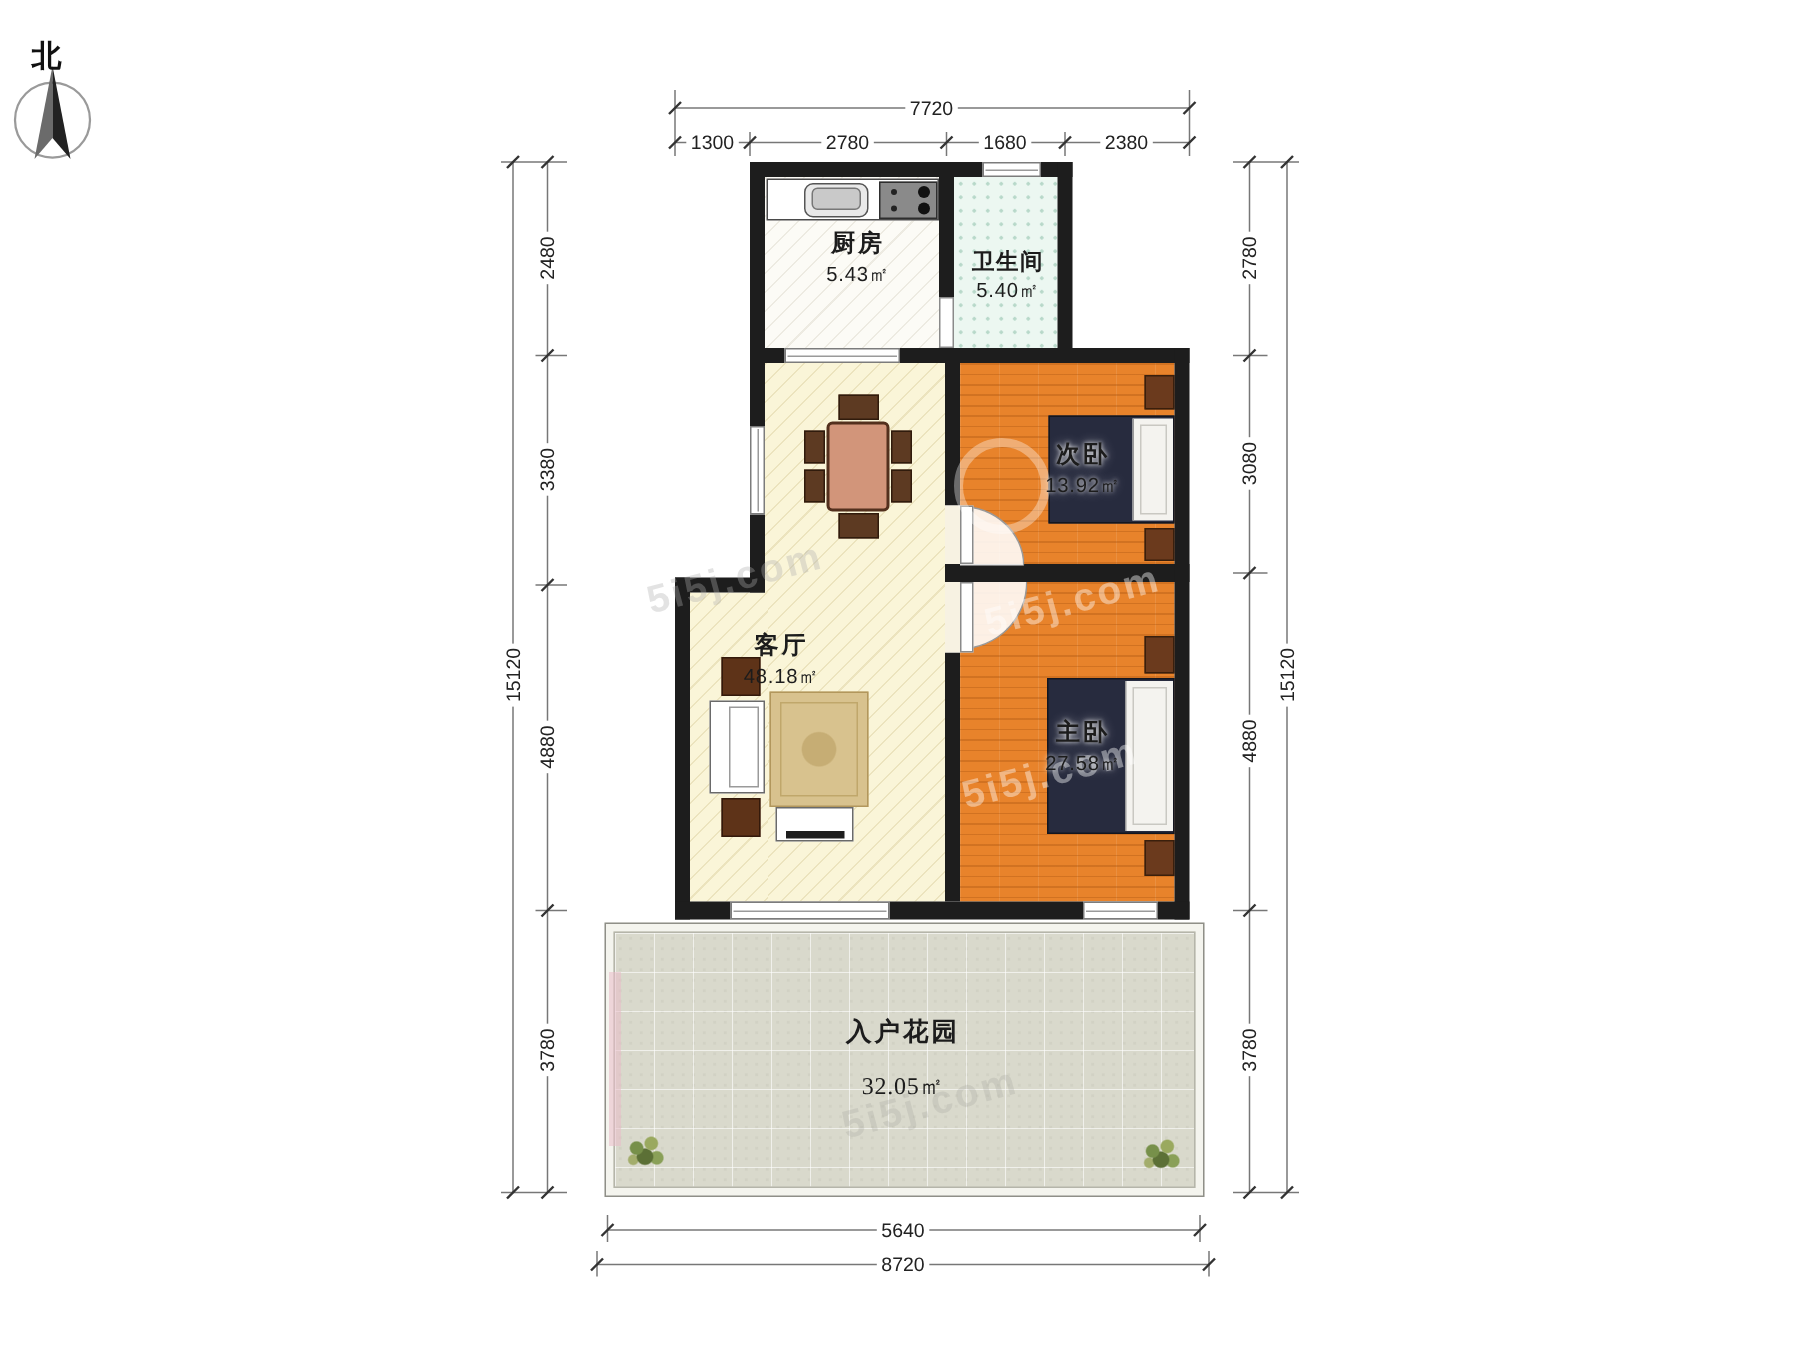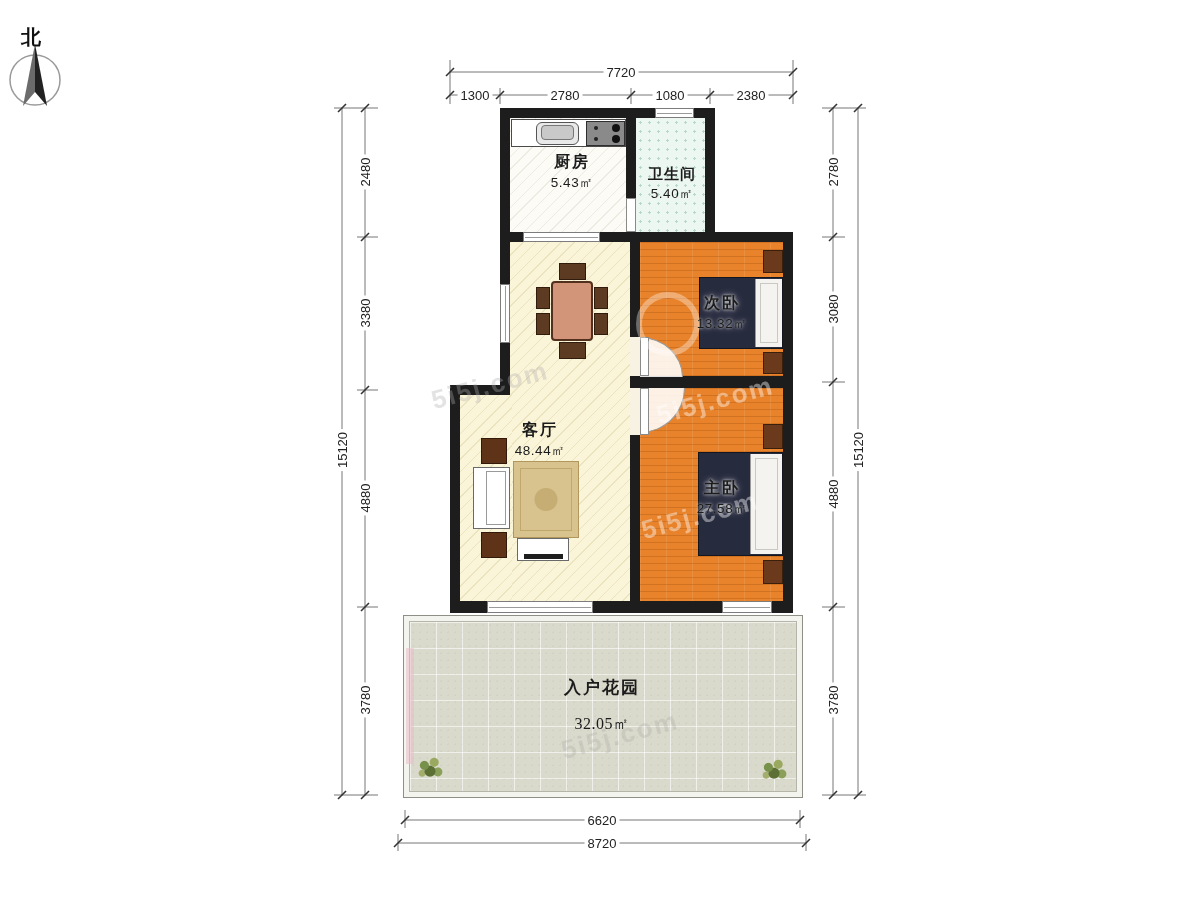--- a/index.html
+++ b/index.html
@@ -154,36 +154,36 @@
       <line x1="401" y1="824" x2="409" y2="816"></line>
         <line x1="796" y1="824" x2="804" y2="816"></line>
       <line x1="394" y1="847" x2="402" y2="839"></line>
         <line x1="802" y1="847" x2="810" y2="839"></line>
     </g>
   </svg>
 
   <div class="dim-label" style="left:621px; top:72px;">7720</div>
   <div class="dim-label" style="left:475px; top:95px;">1300</div>
   <div class="dim-label" style="left:565px; top:95px;">2780</div>
-  <div class="dim-label" style="left:670px; top:95px;">1080</div>
+  <div class="dim-label" style="left:670px; top:95px;">1680</div>
   <div class="dim-label" style="left:751px; top:95px;">2380</div>
 
   <div class="dim-label rot" style="left:342px; top:450px;">15120</div>
   <div class="dim-label rot" style="left:365px; top:172px;">2480</div>
   <div class="dim-label rot" style="left:365px; top:313px;">3380</div>
   <div class="dim-label rot" style="left:365px; top:498px;">4880</div>
   <div class="dim-label rot" style="left:365px; top:700px;">3780</div>
 
   <div class="dim-label rot" style="left:858px; top:450px;">15120</div>
   <div class="dim-label rot" style="left:833px; top:172px;">2780</div>
   <div class="dim-label rot" style="left:833px; top:309px;">3080</div>
   <div class="dim-label rot" style="left:833px; top:494px;">4880</div>
   <div class="dim-label rot" style="left:833px; top:700px;">3780</div>
 
-  <div class="dim-label" style="left:602px; top:820px;">6620</div>
+  <div class="dim-label" style="left:602px; top:820px;">5640</div>
   <div class="dim-label" style="left:602px; top:843px;">8720</div>
 
   <div class="floor floor-garden-outer" style="left:403px; top:615px; width:398px; height:181px;"></div>
   <div class="floor floor-garden" style="left:409px; top:621px; width:386px; height:169px;"></div>
   <div class="abs" style="left:406px; top:648px; width:8px; height:116px; background:rgba(233,188,200,.55); z-index:2;"></div>
   <div class="plant" style="left:416px; top:755px; width:28px; height:26px;"></div>
   <div class="plant" style="left:760px; top:757px; width:28px; height:26px;"></div>
 
   <div class="floor floor-kitchen" style="left:510px; top:118px; width:116px; height:114px;"></div>
   <div class="floor floor-bath" style="left:636px; top:118px; width:69px; height:114px;"></div>
@@ -261,25 +261,25 @@
   <div class="room-label" style="left:572px; top:152px;">
     <div class="room-name">厨房</div>
     <div class="room-area">5.43㎡</div>
   </div>
   <div class="room-label" style="left:672px; top:165px;">
     <div class="room-name" style="letter-spacing:1px; font-size:15px;">卫生间</div>
     <div class="room-area">5.40㎡</div>
   </div>
   <div class="room-label on-dark" style="left:722px; top:293px;">
     <div class="room-name">次卧</div>
-    <div class="room-area">13.32㎡</div>
-  </div>
-  <div class="room-label" style="left:540px; top:420px;">
+    <div class="room-area">13.92㎡</div>
+  </div>
+  <div class="room-label" style="left:521px; top:420px;">
     <div class="room-name">客厅</div>
-    <div class="room-area">48.44㎡</div>
+    <div class="room-area">48.18㎡</div>
   </div>
   <div class="room-label on-dark" style="left:722px; top:478px;">
     <div class="room-name">主卧</div>
     <div class="room-area">27.58㎡</div>
   </div>
   <div class="room-label" style="left:602px; top:676px;font-family:Liberation Serif, serif;">
     <div class="room-name" style="font-size:17px;">入户花园</div>
     <div class="room-area" style="font-size:16px; margin-top:15px;">32.05㎡</div>
   </div>
 

